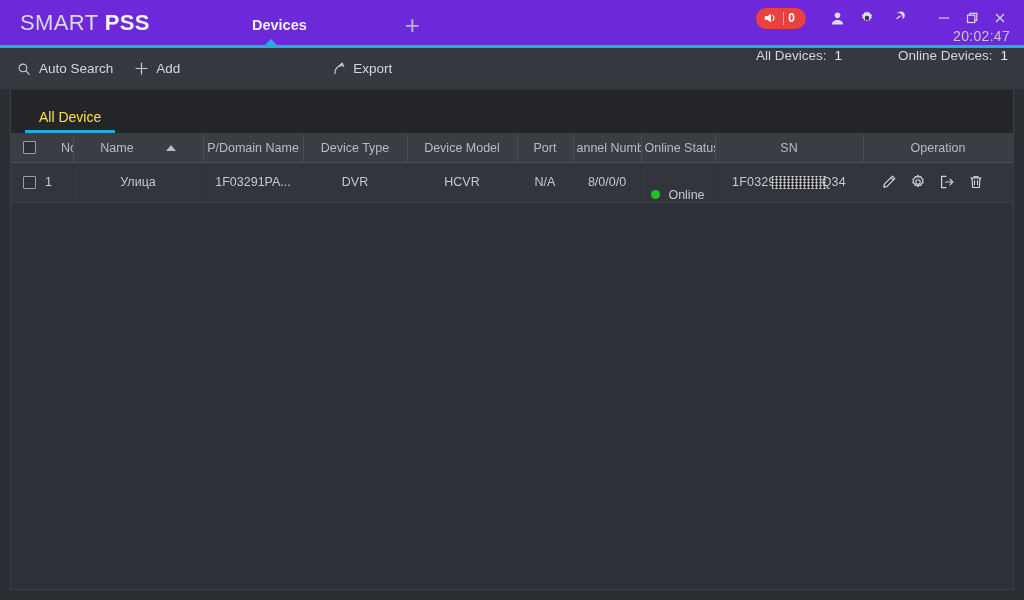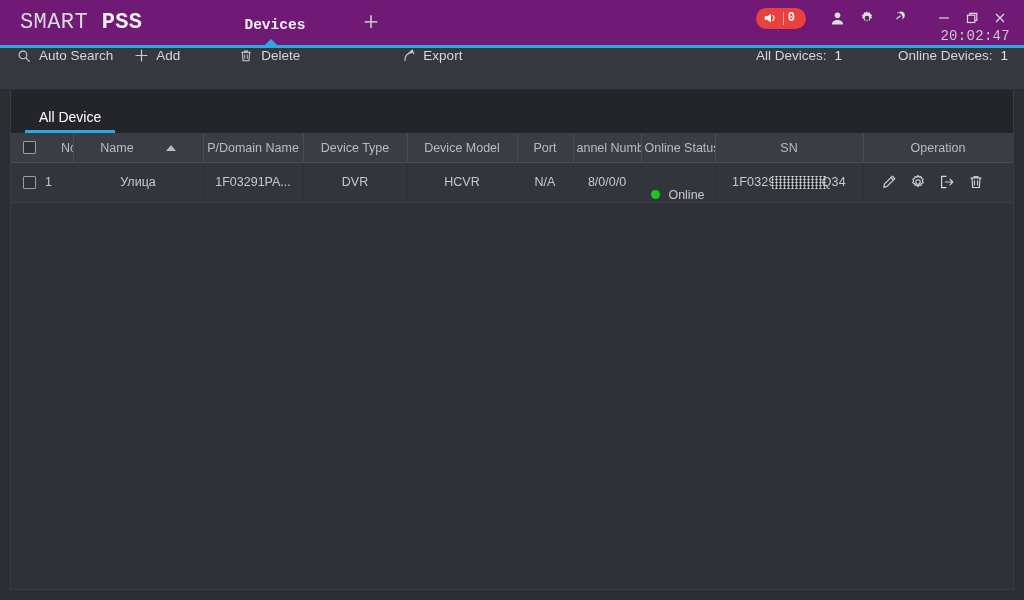--- a/index.html
+++ b/index.html
@@ -12,38 +12,38 @@
   .app {
     width: 1024px; height: 600px;
     display: flex; flex-direction: column;
     background: #2b2e33;
     position: relative;
   }
 
   
   .titlebar {
     height: 48px; flex: 0 0 48px;
-    background: #701a75;
+    background: #6d28d9;
     display: flex; align-items: flex-start;
     position: relative;
-    font-family: Liberation Mono, monospace;
   }
   .brand {
     margin-left: 20px; margin-top: 10px;
     font-size: 22px; letter-spacing: .4px;
     color: #e9eaec;
     white-space: nowrap;
   }
   .brand .b { font-weight: bold; color: #f2f3f4; }
   .brand .n { font-weight: normal; color: #d9dade; }
 
   .tabstrip {
-    display: flex; align-items: flex-start;
+    display: flex; align-items: center;
     margin-left: 92px; margin-top: 12px;
     height: 26px;
+    gap: 40px;
   }
   .app-tab {
     color: #f0f1f3; font-size: 14.5px; font-weight: bold;
     padding: 0 10px; line-height: 26px;
     white-space: nowrap;
   }
   .tab-plus {
     color: #b6b9bf; font-size: 26px; font-weight: 300;
     margin-left: 48px; line-height: 22px;
     user-select: none;
@@ -98,21 +98,21 @@
 
   
   .toolbar {
     height: 42px; flex: 0 0 42px;
     background: #35383e;
     display: flex; align-items: center;
     position: relative;
     border-bottom: 1px solid #2c2f34;
   }
   .tb-btn {
-    display: flex; align-items: flex-start; gap: 7px;
+    display: flex; align-items: center; gap: 7px;
     color: #d4d6da; font-size: 13.5px;
     height: 42px; padding: 0 4px;
     white-space: nowrap;
   }
   .tb-btn .ic { display:flex; align-items:center; justify-content:center; width:16px; height:16px; }
   .tb-sp-12 { width: 12px; }
   .tb-sp-46 { width: 46px; }
   .tb-sp-50 { width: 50px; }
   .counts {
     position: absolute; right: 16px; top: 0;
@@ -139,21 +139,21 @@
     display: flex; align-items: flex-end;
     padding-left: 14px;
     border-bottom: 1px solid #3a3d43;
   }
   .dtab {
     font-size: 14px; color: #8f939a;
     padding: 0 14px 9px 14px;
     position: relative; line-height: 1;
     white-space: nowrap;
   }
-  .dtab.active { color: #ffffff; }
+  .dtab.active { color: #fde047; }
   .dtab.active::after {
     content: ""; position: absolute;
     left: 0; right: 0; bottom: 0; height: 3px;
     background: #2aa9e0;
   }
 
   
   .tablewrap { flex: 1 1 auto; min-height: 0; background: #2e3137; overflow: hidden; }
   table.grid { width: 100%; border-collapse: collapse; table-layout: fixed; }
   table.grid th {
@@ -293,31 +293,20 @@
       <span class="ic">
         <svg width="15" height="15" viewBox="0 0 16 16">
             <path d="M8 2.2v11.6M2.2 8h11.6" stroke="#c9ccd1" stroke-width="1.3" stroke-linecap="round"></path>
           </svg>
       </span>
       <span>Add</span>
     </div>
 
     <div class="tb-sp-50"></div>
 
-    <div class="tb-btn">
-      <span class="ic">
-        <svg width="14" height="14" viewBox="0 0 16 16">
-            <path d="M2.6 3.8h10.8" stroke="#c9ccd1" stroke-width="1.2"></path>
-            <path d="M6.2 3.8V2.4h3.6v1.4" stroke="#c9ccd1" stroke-width="1.2" fill="none"></path>
-            <path d="M3.9 3.8l.7 9.6h6.8l.7-9.6" stroke="#c9ccd1" stroke-width="1.2" fill="none"></path>
-            <path d="M6.5 6.1v5M9.5 6.1v5" stroke="#c9ccd1" stroke-width="1"></path>
-          </svg>
-      </span>
-      <span>Delete</span>
-    </div>
 
     <div class="tb-sp-46"></div>
 
 
     <div class="tb-sp-46"></div>
 
     <div class="tb-btn">
       <span class="ic">
         <svg width="15" height="15" viewBox="0 0 16 16">
             <path d="M4.2 13.4c0-5 2.8-8.2 7.6-8.8" stroke="#c9ccd1" stroke-width="1.3" fill="none" stroke-linecap="round"></path>

